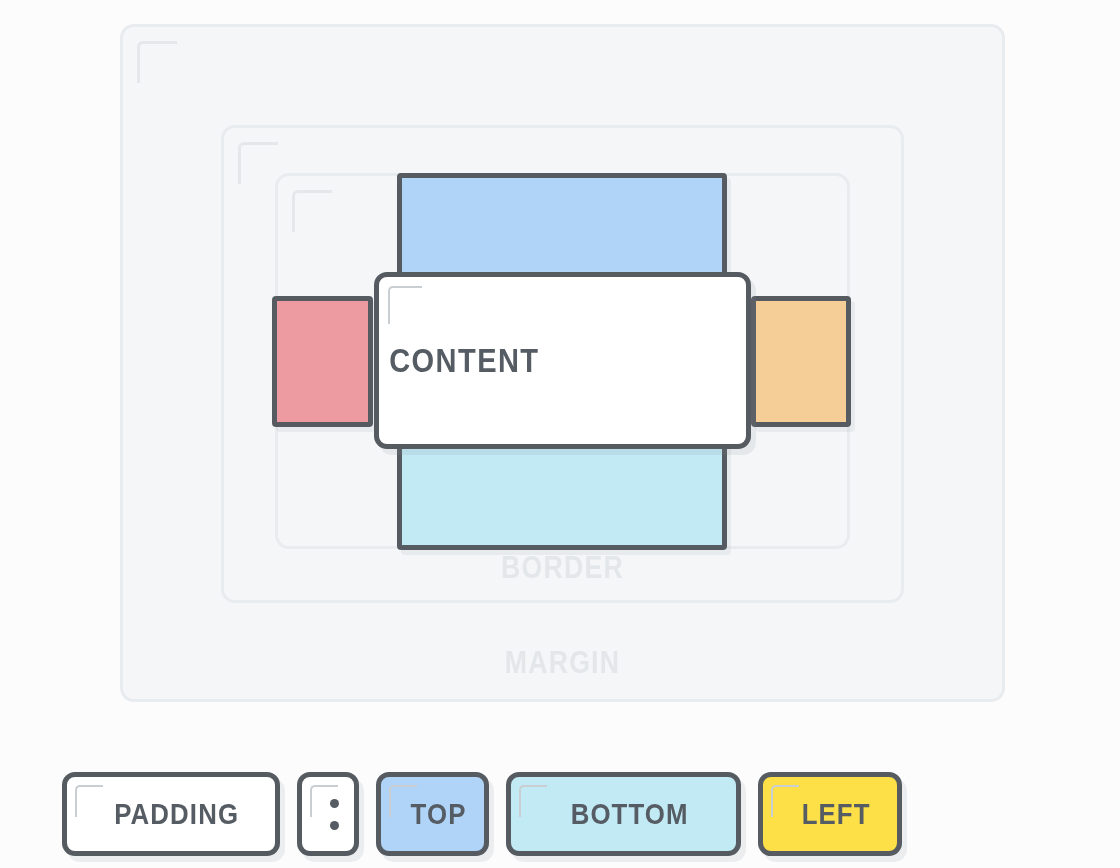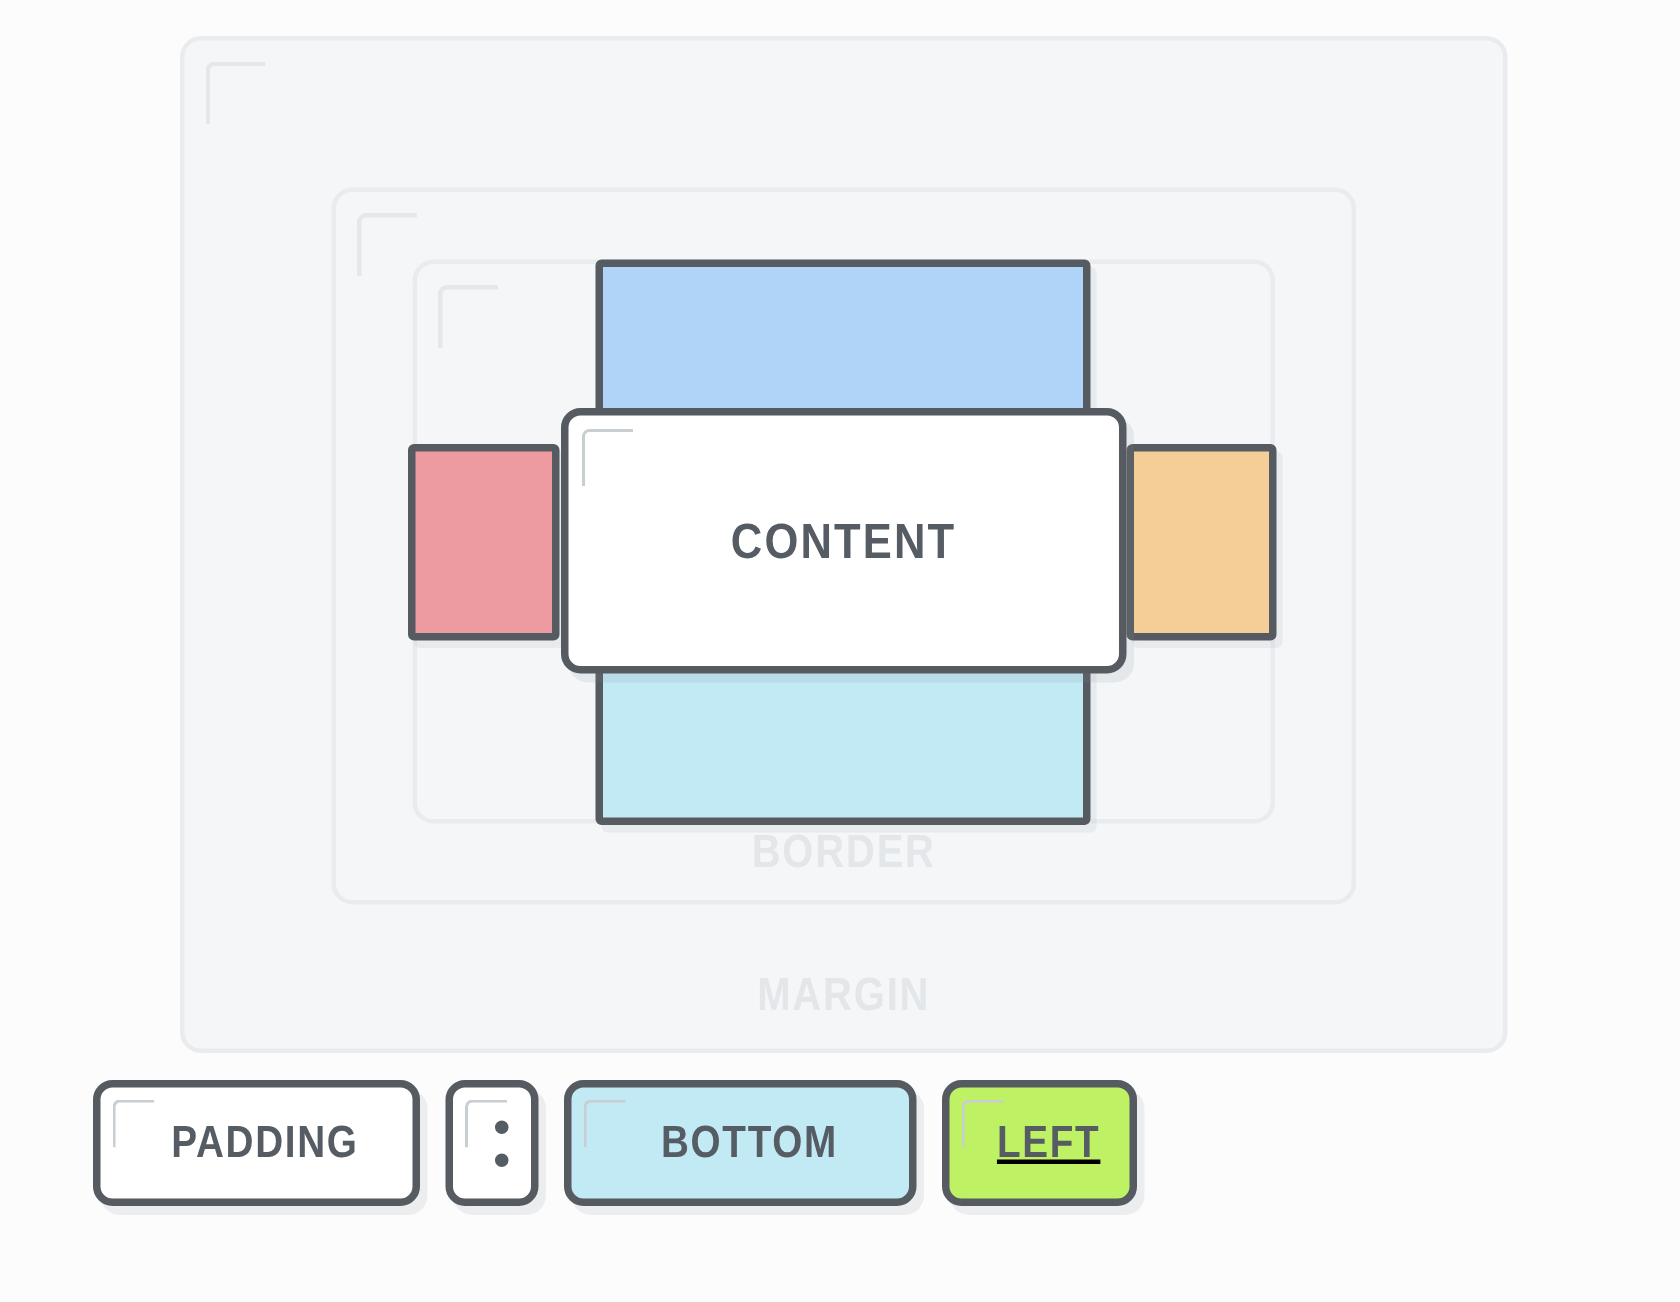--- a/index.html
+++ b/index.html
@@ -69,21 +69,20 @@
     left: 374px;
     top: 272px;
     width: 377px;
     height: 177px;
     background: #ffffff;
     border: 5px solid #555b61;
     border-radius: 13px;
     box-shadow: 5px 6px 0 rgba(130,140,150,0.13);
     display: flex;
     align-items: center;
-    justify-content: center;
     z-index: 30;
   }
   #content-box .bracket {
     left: 9px;
     top: 9px;
     width: 34px;
     height: 38px;
     border-left: 2.5px solid #c9ced3;
     border-top: 2.5px solid #c9ced3;
     border-top-left-radius: 5px;
@@ -93,21 +92,21 @@
     font-size: 33px;
     letter-spacing: 1.6px;
     color: #565c63;
     transform: scaleX(0.88);
   }
 
   
   #legend {
     position: absolute;
     left: 62px;
-    top: 720px;
+    top: 772px;
     display: flex;
     align-items: center;
     gap: 17px;
   }
   .chip {
     position: relative;
     height: 84px;
     background: #ffffff;
     border: 5px solid #555b61;
     border-radius: 13px;
@@ -190,27 +189,31 @@
     </div>
 
     <div class="chip colon" id="chip-colon">
       <span class="bracket"></span>
       <span class="colon-dots">
         <i></i>
           <i></i>
       </span>
     </div>
 
+    <div class="chip" id="chip-top" style="width:113px; background:#b0d4f8;">
+      <span class="bracket"></span>
+      <span class="chip-label">TOP</span>
+    </div>
 
 
     <div class="chip" id="chip-bottom" style="width:235px; background:#c2eaf5;">
       <span class="bracket"></span>
       <span class="chip-label">BOTTOM</span>
     </div>
 
-    <div class="chip" id="chip-left" style="width:130px; background:#bef264;text-decoration:underline;">
+    <div class="chip" id="chip-left" style="width:144px; background:#fde047;">
       <span class="bracket"></span>
       <span class="chip-label">LEFT</span>
     </div>
 
   </div>
 
 </div>
 
 </body></html>

